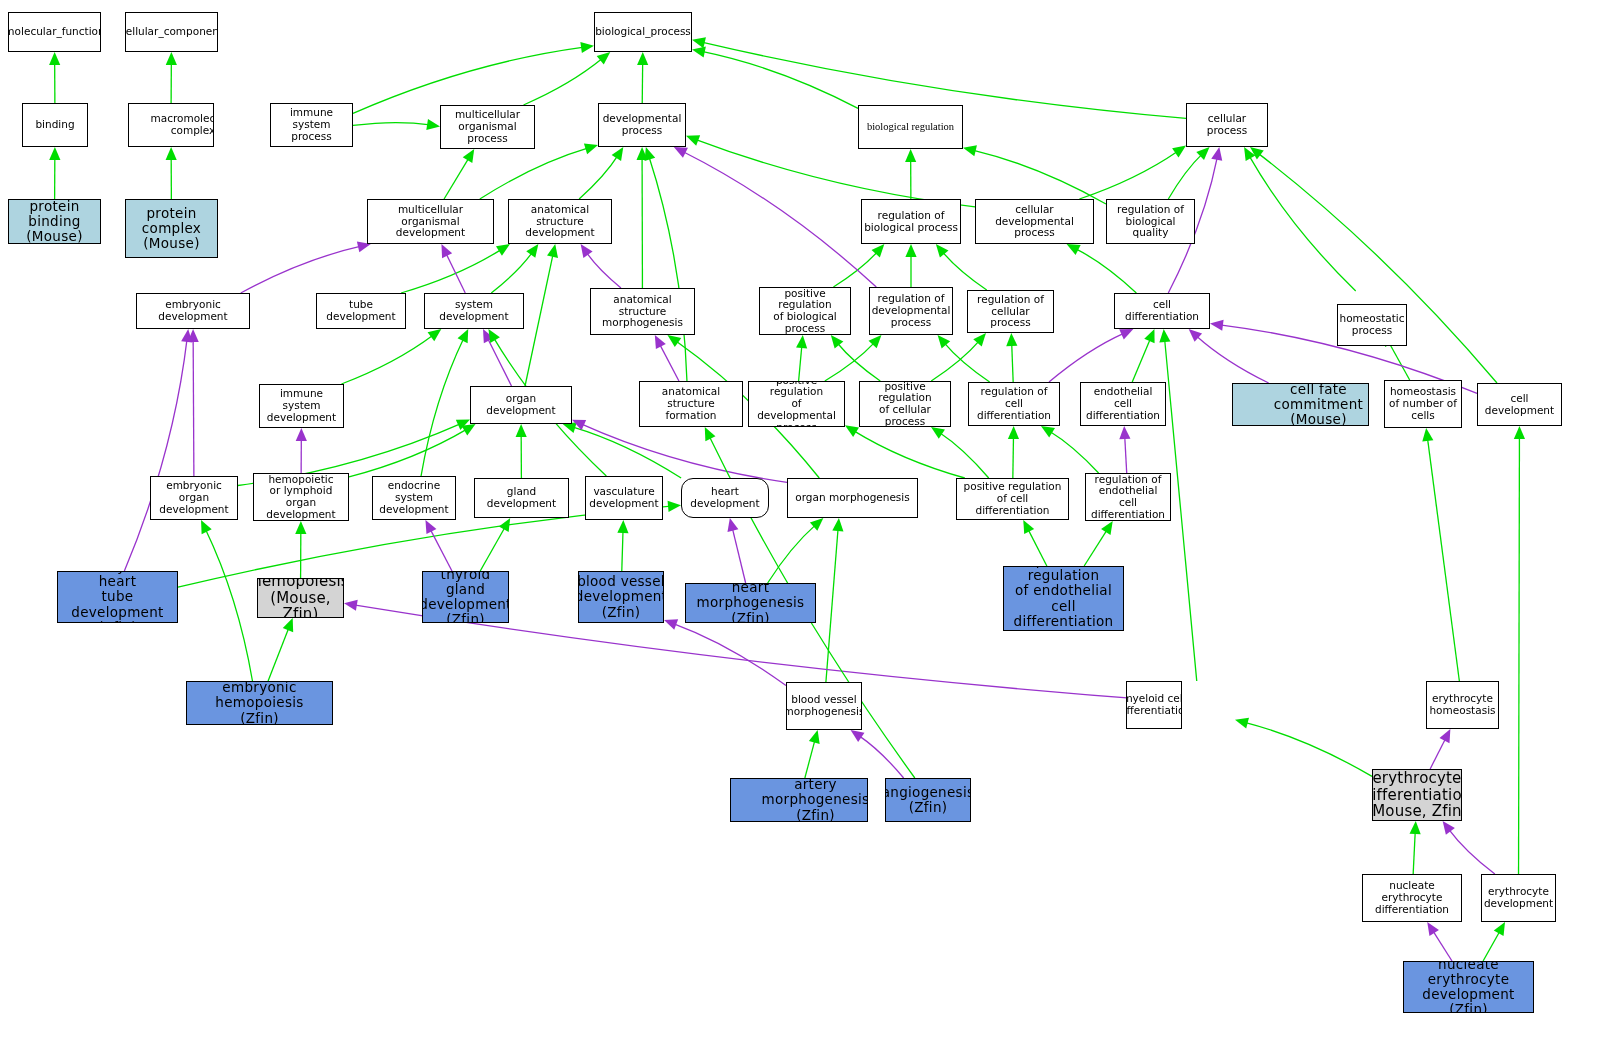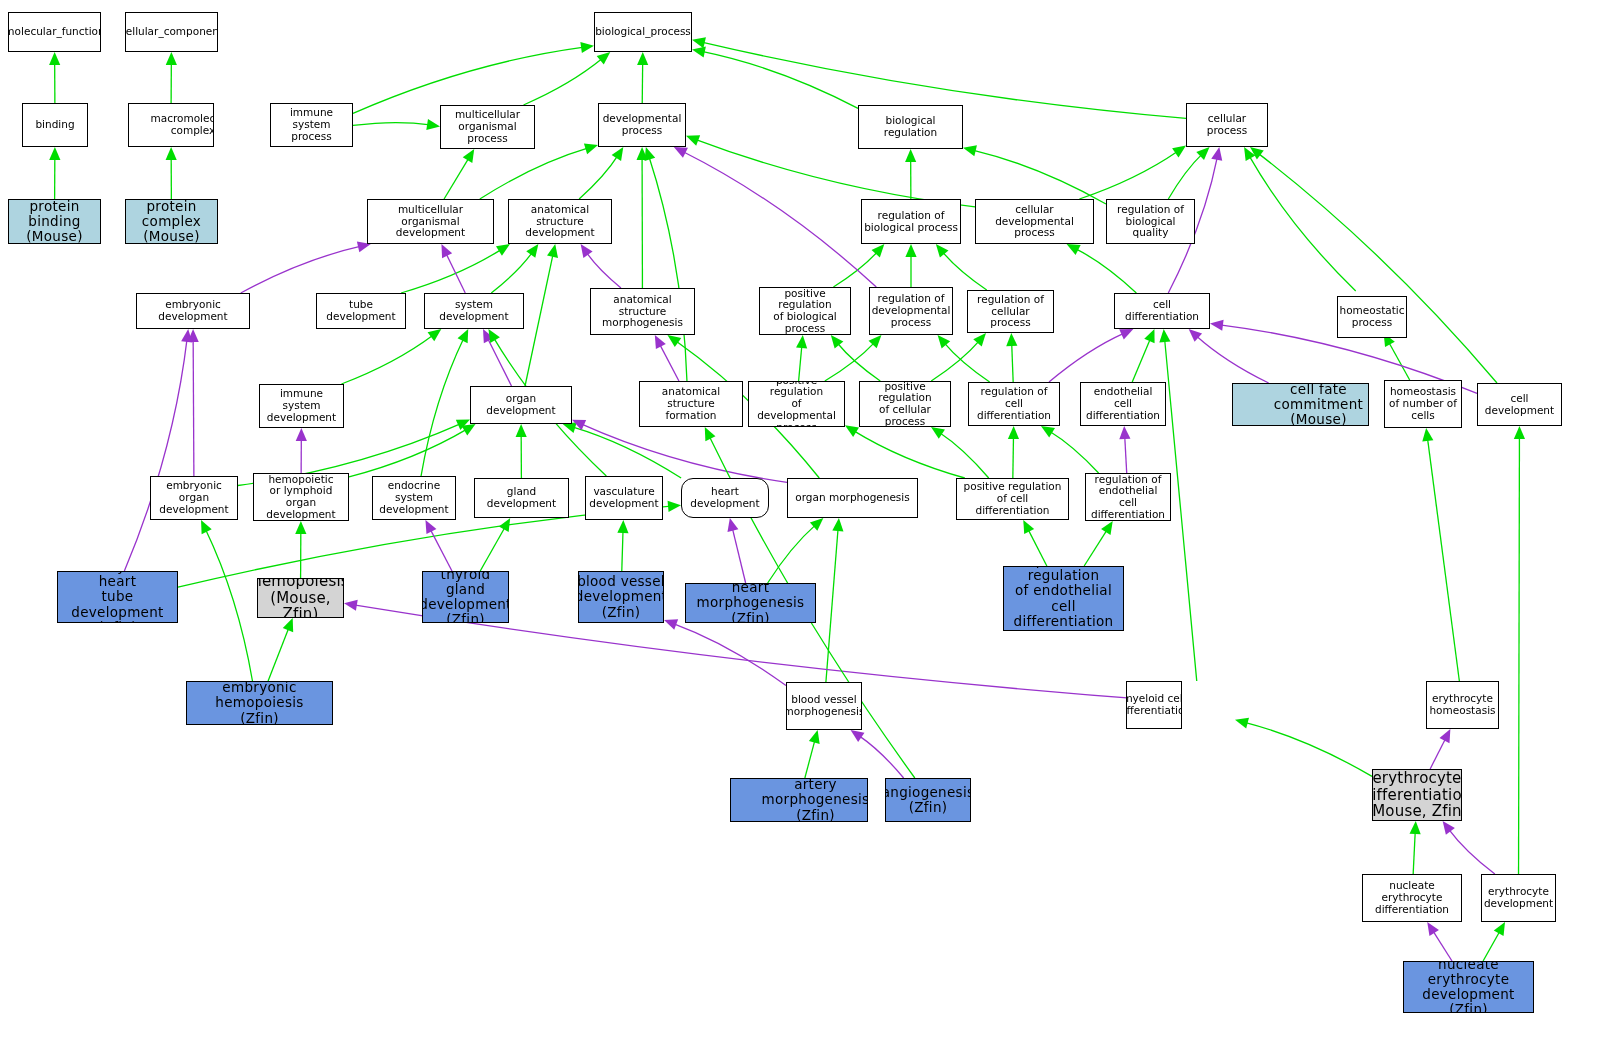--- a/index.html
+++ b/index.html
@@ -403,31 +403,31 @@
 process</span>
       </div>
       <div class="node t-plain" style="left: 440px; top: 105px; width: 95px; height: 44px;">
         <span class="lbl">multicellular
 organismal process</span>
       </div>
       <div class="node t-plain" style="left: 598px; top: 103px; width: 88px; height: 44px;">
         <span class="lbl">developmental
 process</span>
       </div>
-      <div class="node t-plain" style="left: 858px; top: 105px; width: 105px; height: 44px;">
+      <div class="node t-plain" style="left: 858px; top: 105px; width: 105px; height: 44px; font-family: Liberation Serif, serif;">
         <span class="lbl">biological regulation</span>
       </div>
       <div class="node t-plain" style="left: 1186px; top: 103px; width: 82px; height: 44px;">
         <span class="lbl">cellular process</span>
       </div>
       <div class="node t-lightblue" style="left: 8px; top: 199px; width: 93px; height: 45px;">
         <span class="lbl">protein binding
 (Mouse)</span>
       </div>
-      <div class="node t-lightblue" style="left: 125px; top: 199px; width: 93px; height: 45px; justify-content: flex-end;">
+      <div class="node t-lightblue" style="left: 125px; top: 199px; width: 93px; height: 59px; justify-content: flex-end;">
         <span class="lbl">protein complex
 (Mouse)</span>
       </div>
       <div class="node t-plain" style="left: 367px; top: 199px; width: 127px; height: 45px;">
         <span class="lbl">multicellular
 organismal development</span>
       </div>
       <div class="node t-plain" style="left: 508px; top: 199px; width: 104px; height: 45px;">
         <span class="lbl">anatomical structure
 development</span>
@@ -467,21 +467,21 @@
 developmental
 process</span>
       </div>
       <div class="node t-plain" style="left: 967px; top: 290px; width: 87px; height: 43px;">
         <span class="lbl">regulation of
 cellular process</span>
       </div>
       <div class="node t-plain" style="left: 1114px; top: 293px; width: 96px; height: 36px;">
         <span class="lbl">cell differentiation</span>
       </div>
-      <div class="node t-plain" style="left: 1337px; top: 296px; width: 70px; height: 42px;">
+      <div class="node t-plain" style="left: 1337px; top: 304px; width: 70px; height: 42px;">
         <span class="lbl">homeostatic
 process</span>
       </div>
       <div class="node t-plain" style="left: 259px; top: 384px; width: 85px; height: 44px;">
         <span class="lbl">immune system
 development</span>
       </div>
       <div class="node t-plain" style="left: 470px; top: 386px; width: 102px; height: 38px;">
         <span class="lbl">organ development</span>
       </div>

